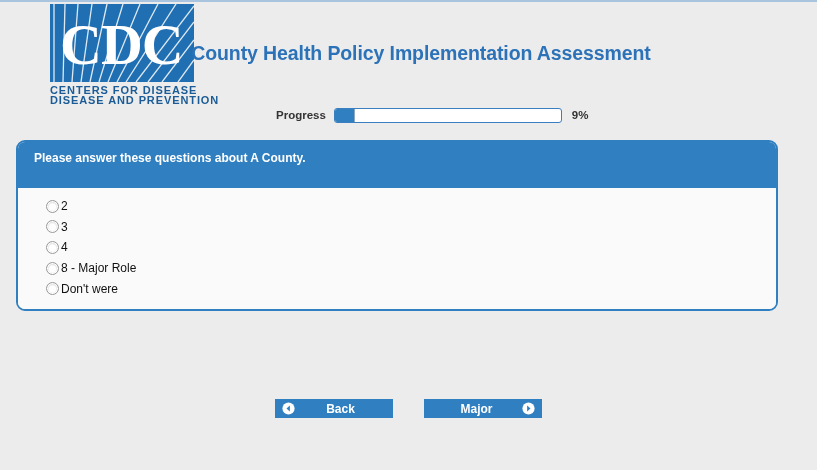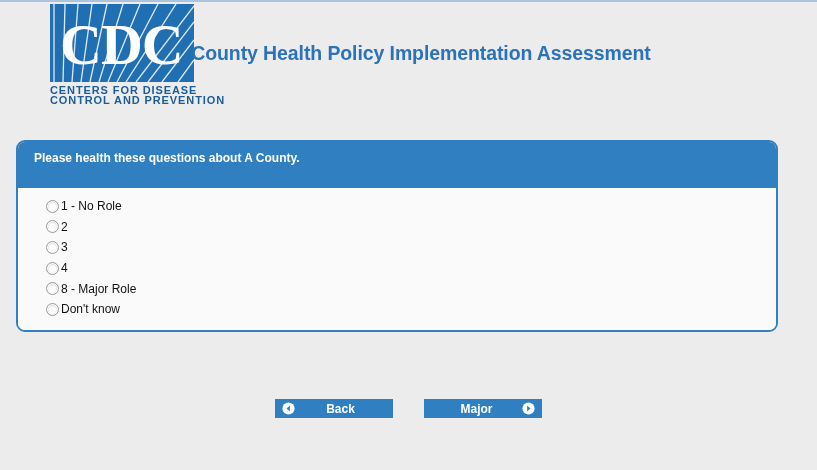--- a/index.html
+++ b/index.html
@@ -225,59 +225,62 @@
           <line x1="86" y1="78" x2="144" y2="2"></line>
           <line x1="98" y1="78" x2="144" y2="18"></line>
           <line x1="112" y1="78" x2="144" y2="36"></line>
           <line x1="128" y1="78" x2="144" y2="56"></line>
         </g>
         <text x="10" y="60" font-family="Liberation Serif, serif" font-size="58" font-weight="bold" fill="#ffffff" letter-spacing="-1">CDC</text>
       </svg>
     </div>
     <div id="cdc-tagline">
       <div>CENTERS FOR DISEASE</div>
-      <div>CONTROL AND PREVENTION</div>
+      <div>DISEASE AND PREVENTION</div>
     </div>
   </div>
 
   <div id="survey-title">County Health Policy Implementation Assessment</div>
 
+  <div id="progress-row">
+    <span id="progress-label">Progress</span>
+    <div id="progress-track">
+      <div id="progress-fill" style="width: 9%;"></div>
+    </div>
+    <span id="progress-percent">9%</span>
+  </div>
 
 </div>
 
 <div id="question-panel">
 
   <div id="panel-header">
-    <div id="panel-instruction">Please health these questions about A County.</div>
+    <div id="panel-instruction">Please answer these questions about A County.</div>
   </div>
 
   <div id="options-list">
       <div class="option-row">
         <span class="radio"></span>
-        <span class="option-label">1 - No Role</span>
-      </div>
-      <div class="option-row">
-        <span class="radio"></span>
         <span class="option-label">2</span>
       </div>
       <div class="option-row">
         <span class="radio"></span>
         <span class="option-label">3</span>
       </div>
       <div class="option-row">
         <span class="radio"></span>
         <span class="option-label">4</span>
       </div>
       <div class="option-row">
         <span class="radio"></span>
         <span class="option-label">8 - Major Role</span>
       </div>
       <div class="option-row">
         <span class="radio"></span>
-        <span class="option-label">Don't know</span>
+        <span class="option-label">Don't were</span>
       </div>
     </div>
 
 </div>
 
 <div id="nav-buttons">
   <button class="nav-button">
     <span class="arrow-icon">
       <svg width="13" height="13" viewBox="0 0 13 13" xmlns="http://www.w3.org/2000/svg">
         <circle cx="6.5" cy="6.5" r="6.1" fill="#ffffff"></circle>

